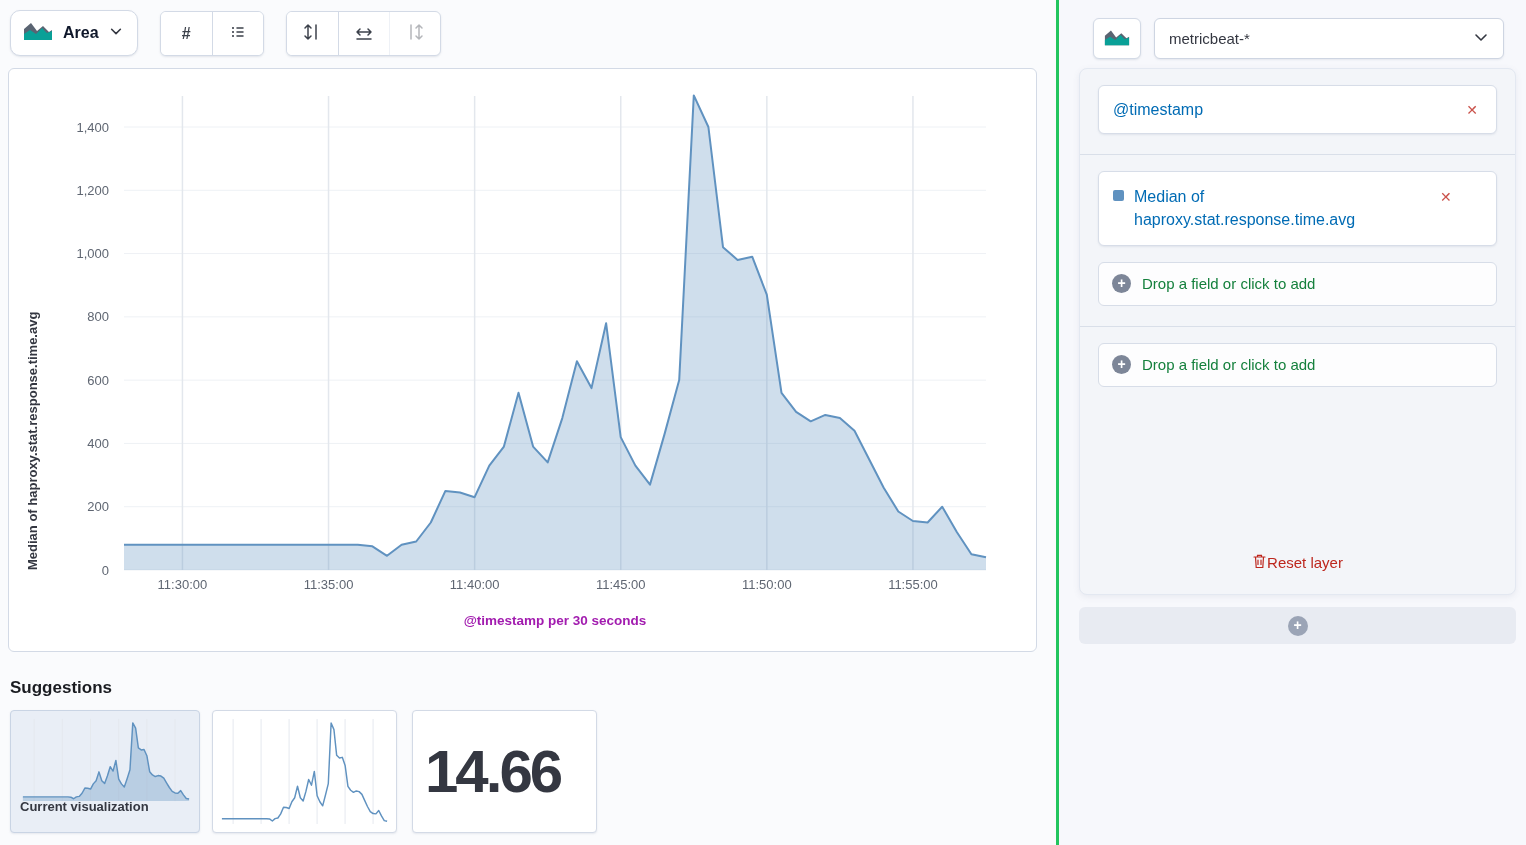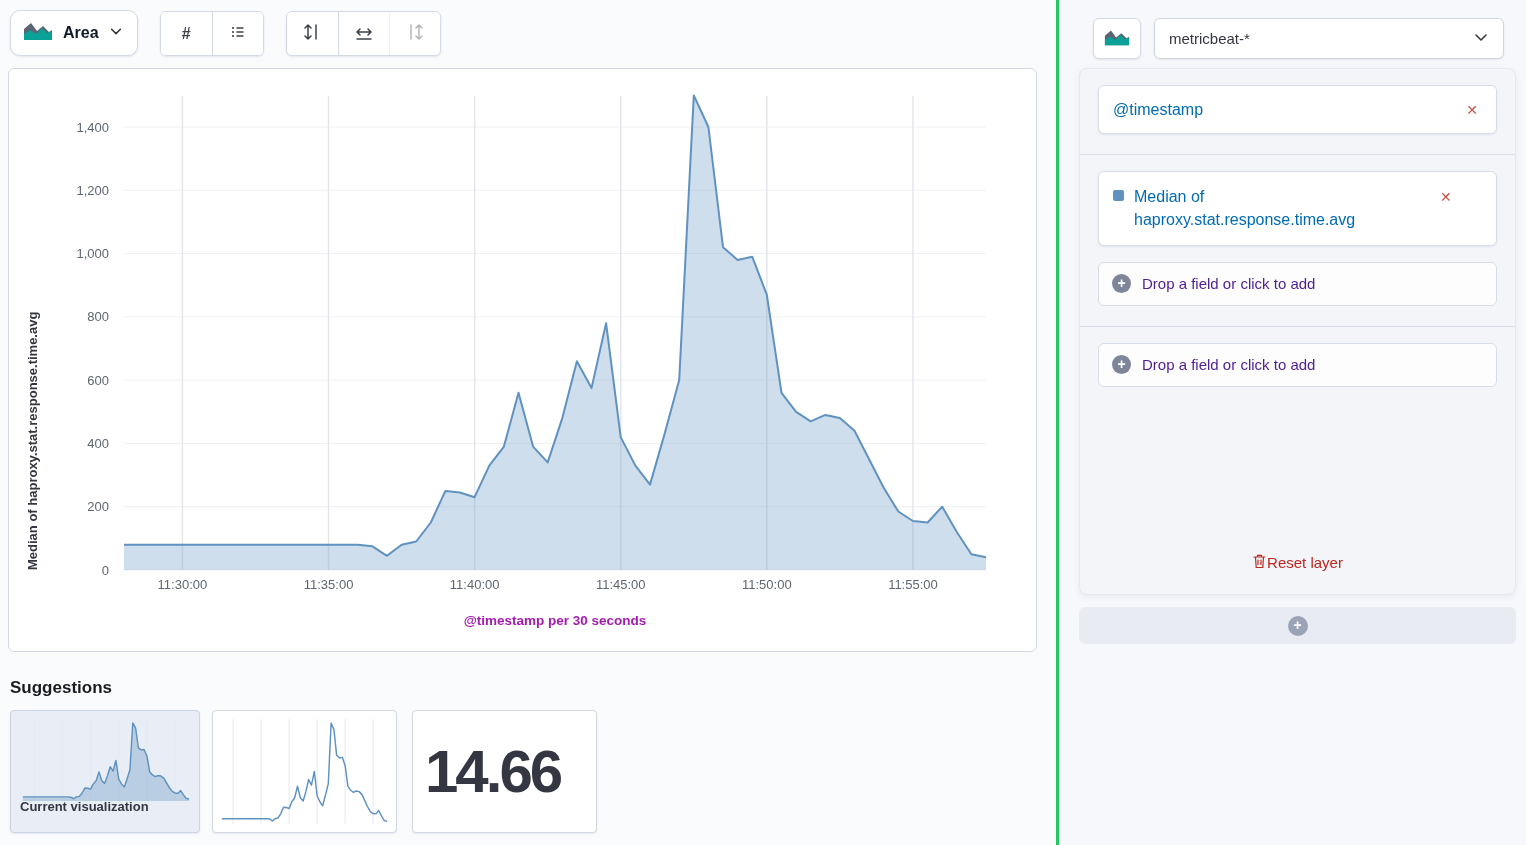--- a/index.html
+++ b/index.html
@@ -63,21 +63,21 @@
   .dim-row { background:#fff; border:1px solid #d7dde8; border-radius:6px;
     box-shadow:0 1px 2px rgba(152,162,179,.2); display:flex; align-items:center; padding:12px 14px; gap:10px; }
   .dim-row.tall { align-items:flex-start; padding-top:13px; padding-bottom:13px; }
   .dim-label { flex:1; font-size:16px; color:#006bb4; line-height:1.45; }
   .dim-label.wrap { max-width:292px; overflow-wrap:anywhere; }
   .swatch { width:11px; height:11px; border-radius:2px; background:#6092c0; margin-top:5px; flex:none; }
   .remove-btn { color:#bd271e; font-size:14px; line-height:1; padding:2px 4px; opacity:.8; }
   .drop-row { background:#fdfdfe; border:1px solid #d7dde8; border-radius:6px; height:44px;
     display:flex; align-items:center; gap:11px; padding:0 13px; margin-top:16px; }
   .drop-row.first { margin-top:0; }
-  .drop-text { font-size:15px; color:#4c1d95; }
+  .drop-text { font-size:15px; color:#15803d; }
   .plus-circle { width:19px; height:19px; border-radius:50%; background:#7d8698; color:#fff;
     font-size:14px; font-weight:bold; display:flex; align-items:center; justify-content:center;
     line-height:1; flex:none; padding-bottom:1px; }
   .reset-row { margin-top:auto; margin-bottom:22px; display:flex; align-items:center; justify-content:center;
     gap:0; color:#bd271e; font-size:15px; }
   .add-layer-btn { position:absolute; left:20px; top:607px; width:437px; height:37px; background:#e8ebf2;
     border-radius:6px; display:flex; align-items:center; justify-content:center; }
   .plus-circle.big { width:20px; height:20px; background:#9ba4b6; }
   .chev { flex:none; }
 </style>

